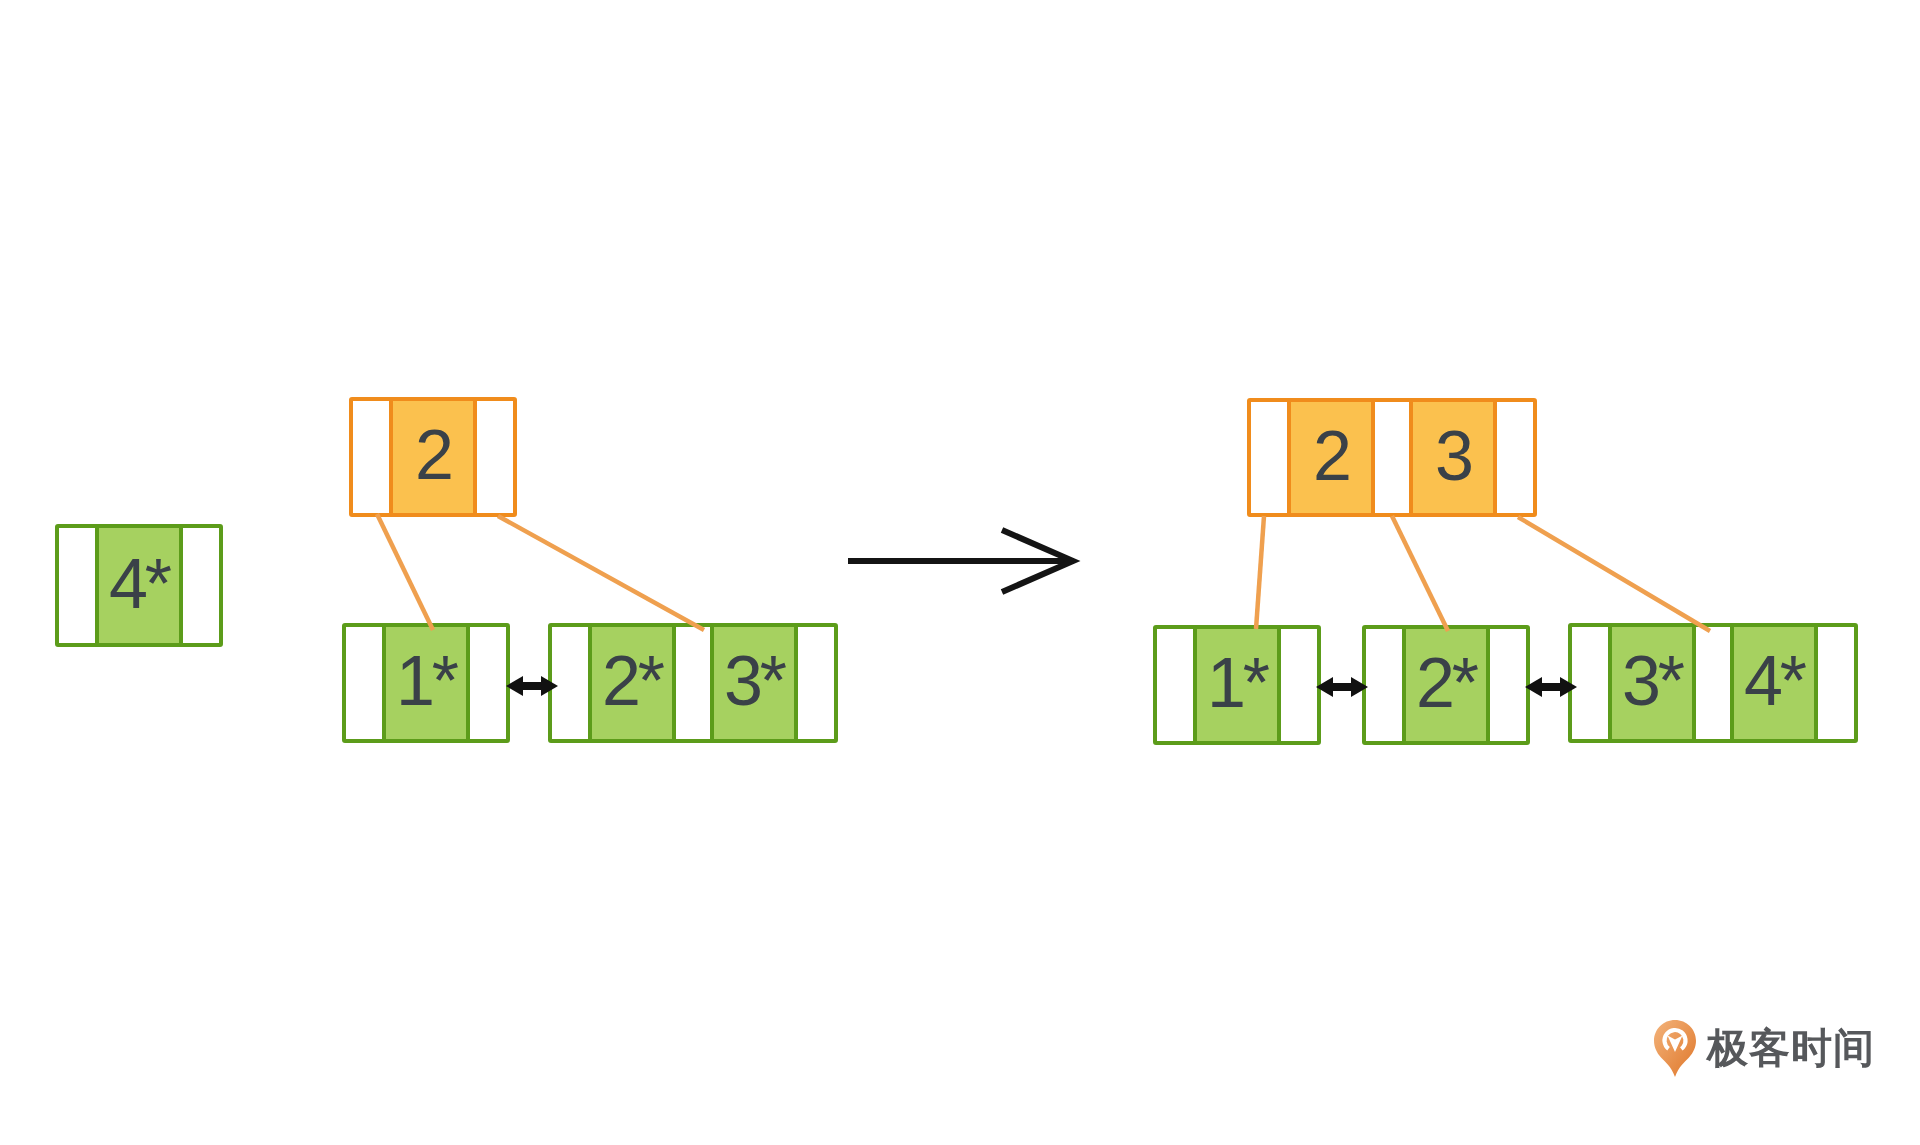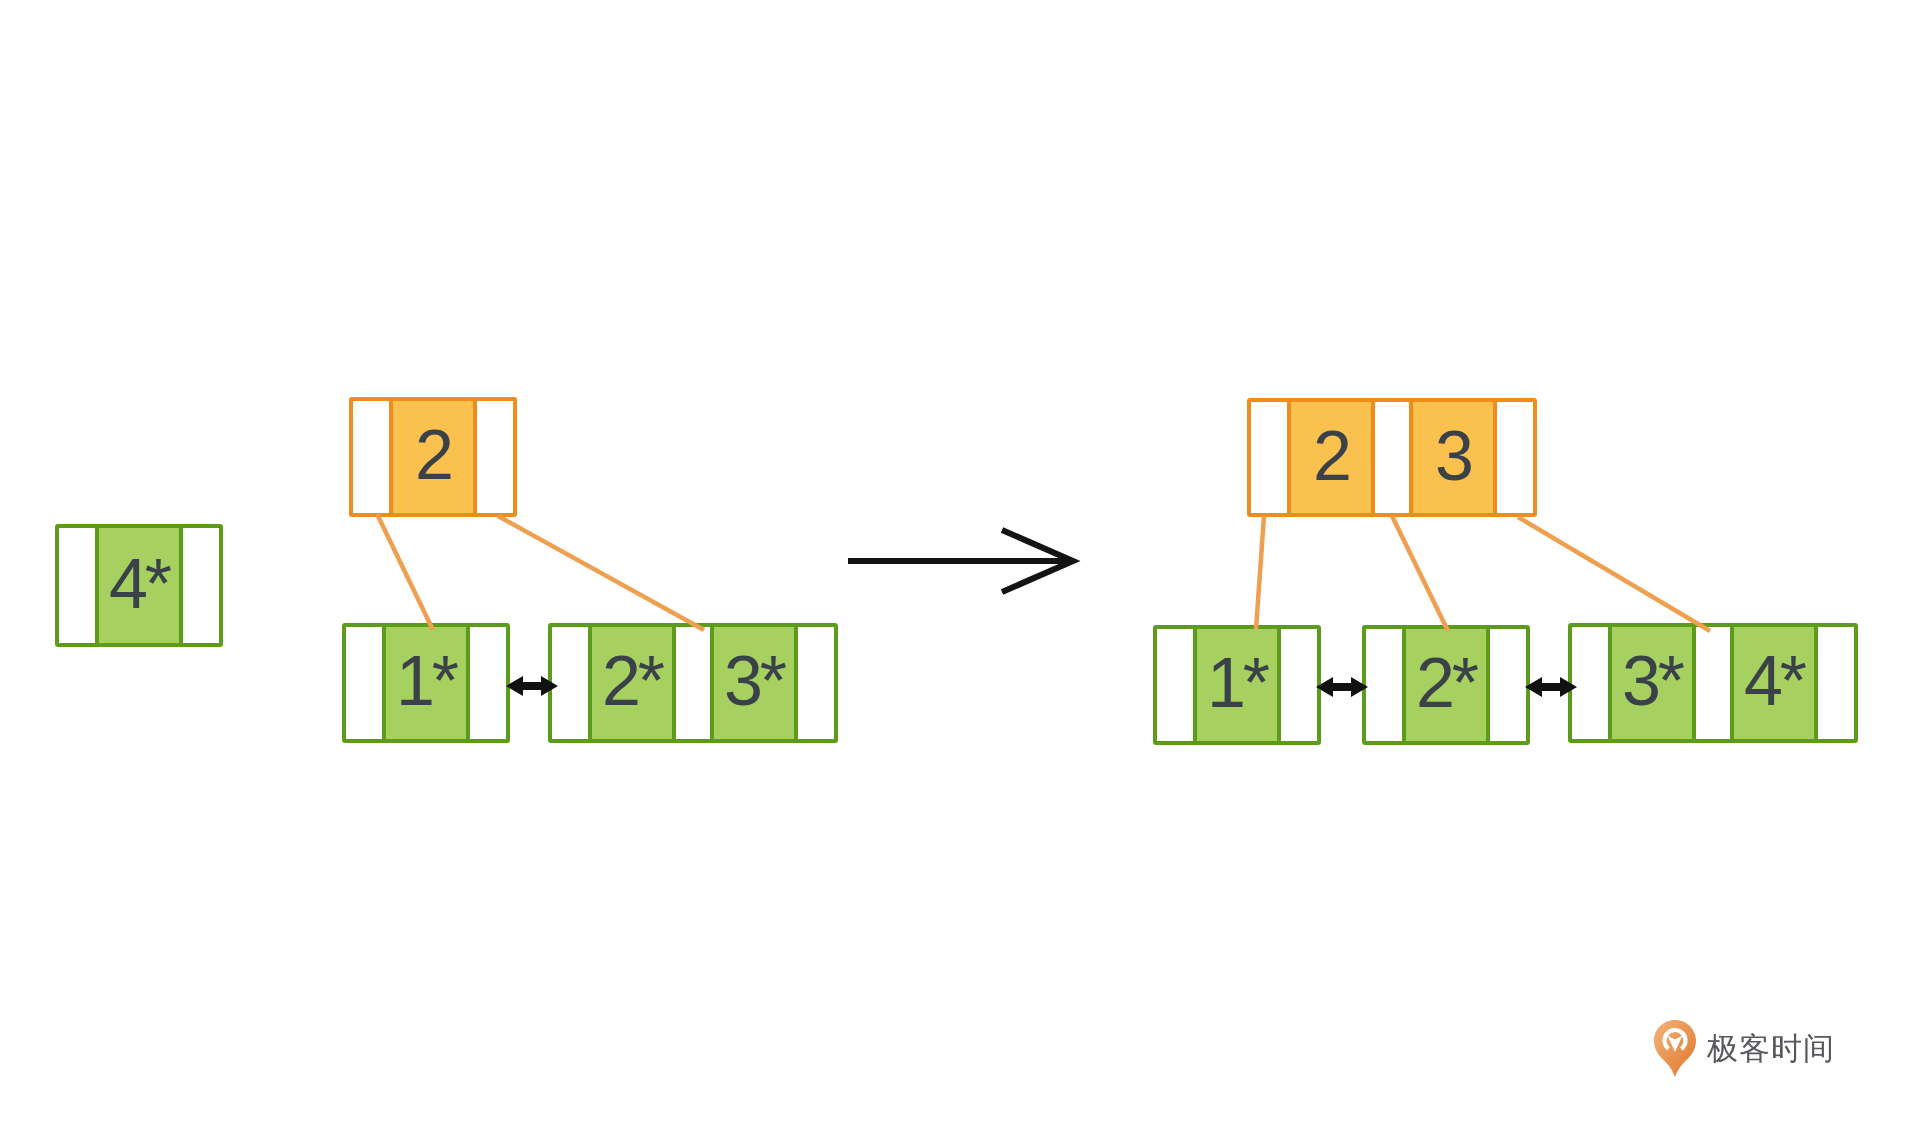--- a/index.html
+++ b/index.html
@@ -66,22 +66,22 @@
   
   .logo {
     position:absolute;
     left:1652px; top:1018px;
     display:flex;
     align-items:center;
     gap:9px;
     z-index:3;
   }
   .logo-text {
-    font-size:31px;
-    font-weight:400;
+    font-size:41px;
+    font-weight:700;
     color:#56585b;
     line-height:1;
     letter-spacing:1px;
   }
 </style>
 </head>
 <body>
 
 <div class="stage">
 

